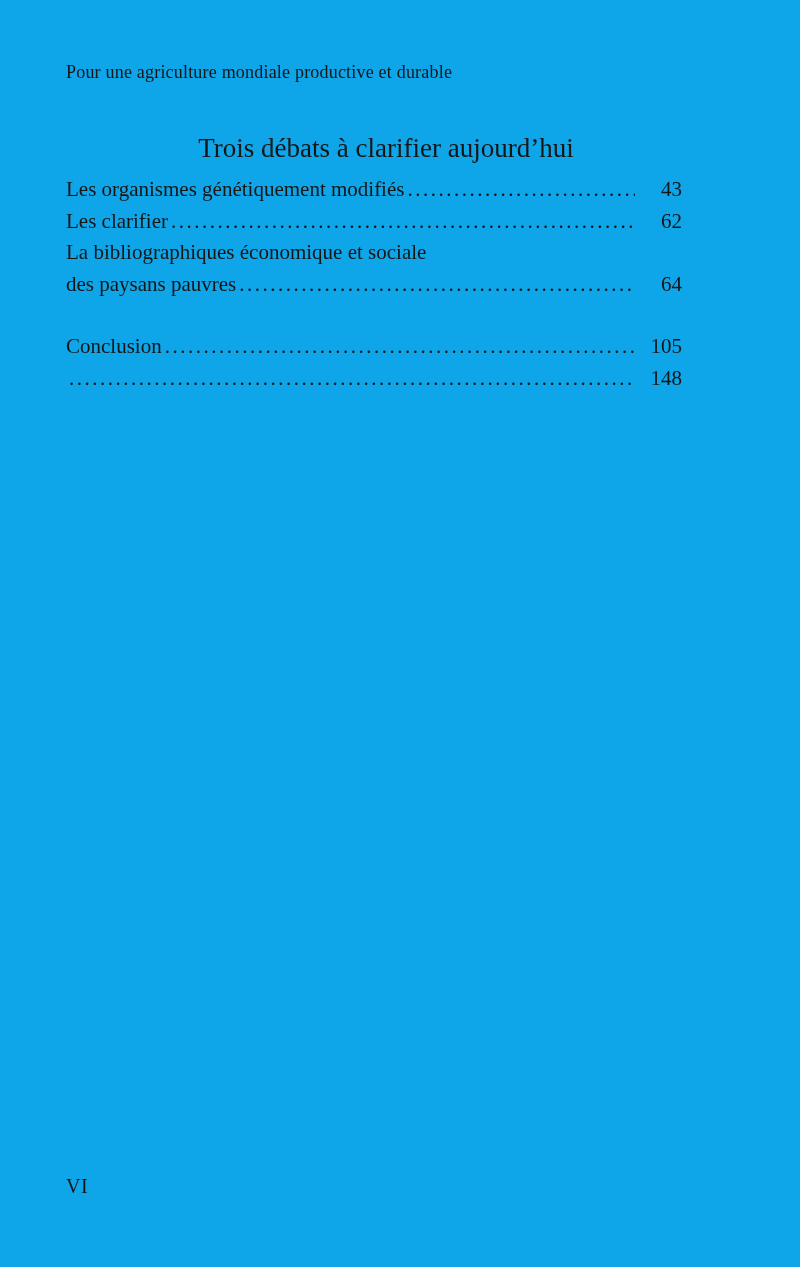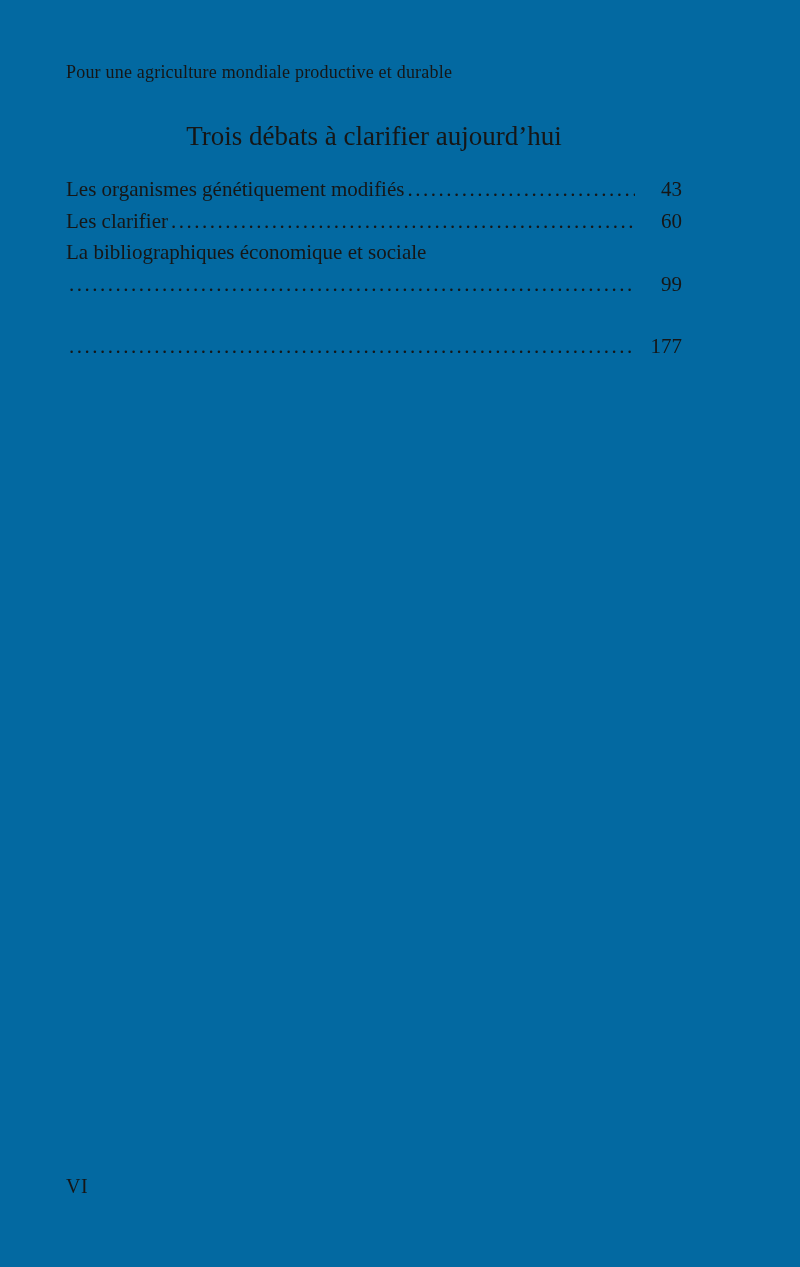--- a/index.html
+++ b/index.html
@@ -11,41 +11,41 @@
     width: 800px;
     height: 1267px;
     position: relative;
     font-family: "Liberation Serif", "DejaVu Serif", serif;
     color: #161616;
     overflow: hidden;
   }
   .page {
     position: absolute;
     inset: 0;
-    background: #0369a1;
+    background: #0ea5e9;
   }
   .running-header {
     position: absolute;
     left: 66px;
     top: 61px;
     font-size: 18px;
     line-height: 1.25;
     letter-spacing: 0.2px;
     white-space: nowrap;
   }
   .section-title {
     position: absolute;
     left: 66px;
     top: 120px;
     width: 616px;
     text-align: center;
     font-size: 27px;
     line-height: 1.25;
     font-weight: normal;
-    margin: 0;
+    margin: 12px;
   }
   .toc {
     position: absolute;
     left: 66px;
     top: 174px;
     width: 616px;
     font-size: 21px;
   }
   .toc-row {
     display: flex;
@@ -99,37 +99,43 @@
 
     <div class="toc-row">
       <span class="toc-label">Les organismes génétiquement modifiés</span>
       <span class="toc-dots"></span>
       <span class="toc-page">43</span>
     </div>
 
     <div class="toc-row">
       <span class="toc-label">Les clarifier</span>
       <span class="toc-dots"></span>
-      <span class="toc-page">60</span>
+      <span class="toc-page">62</span>
     </div>
 
     <div class="toc-row">
       <span class="toc-label">La bibliographiques économique et sociale</span>
     </div>
 
     <div class="toc-row">
+      <span class="toc-label">des paysans pauvres</span>
       <span class="toc-dots"></span>
-      <span class="toc-page">99</span>
+      <span class="toc-page">64</span>
     </div>
 
     <div class="toc-group-spacer"></div>
 
+    <div class="toc-row">
+      <span class="toc-label">Conclusion</span>
+      <span class="toc-dots"></span>
+      <span class="toc-page">105</span>
+    </div>
 
     <div class="toc-row">
       <span class="toc-dots"></span>
-      <span class="toc-page">177</span>
+      <span class="toc-page">148</span>
     </div>
 
   </div>
 
   <div class="folio">VI</div>
 
 </div>
 
 </body></html>

